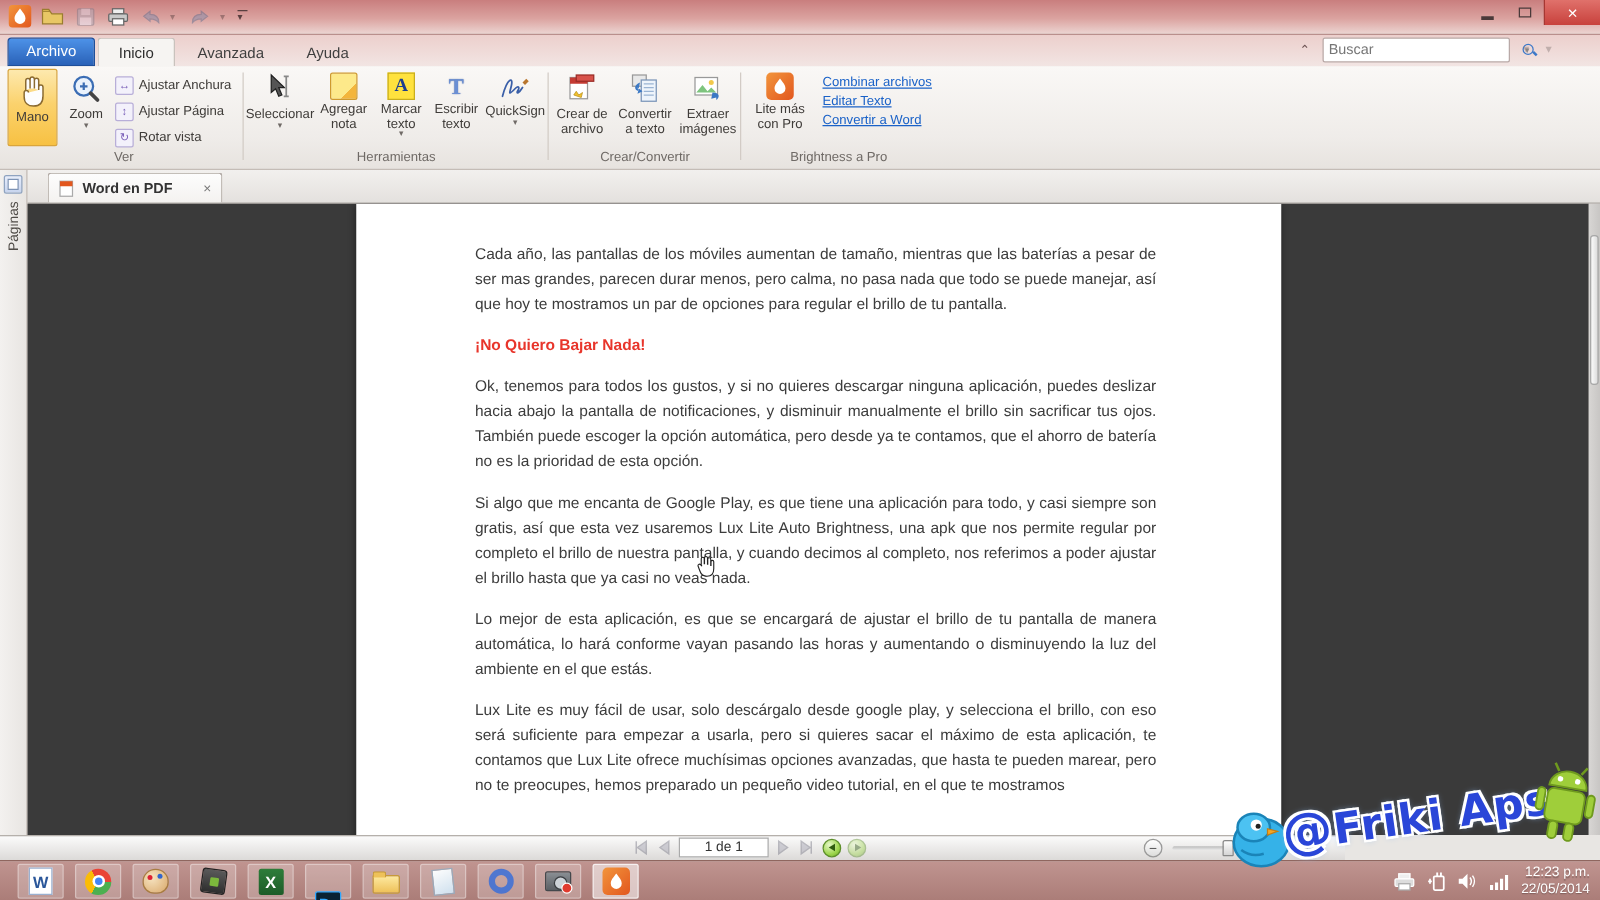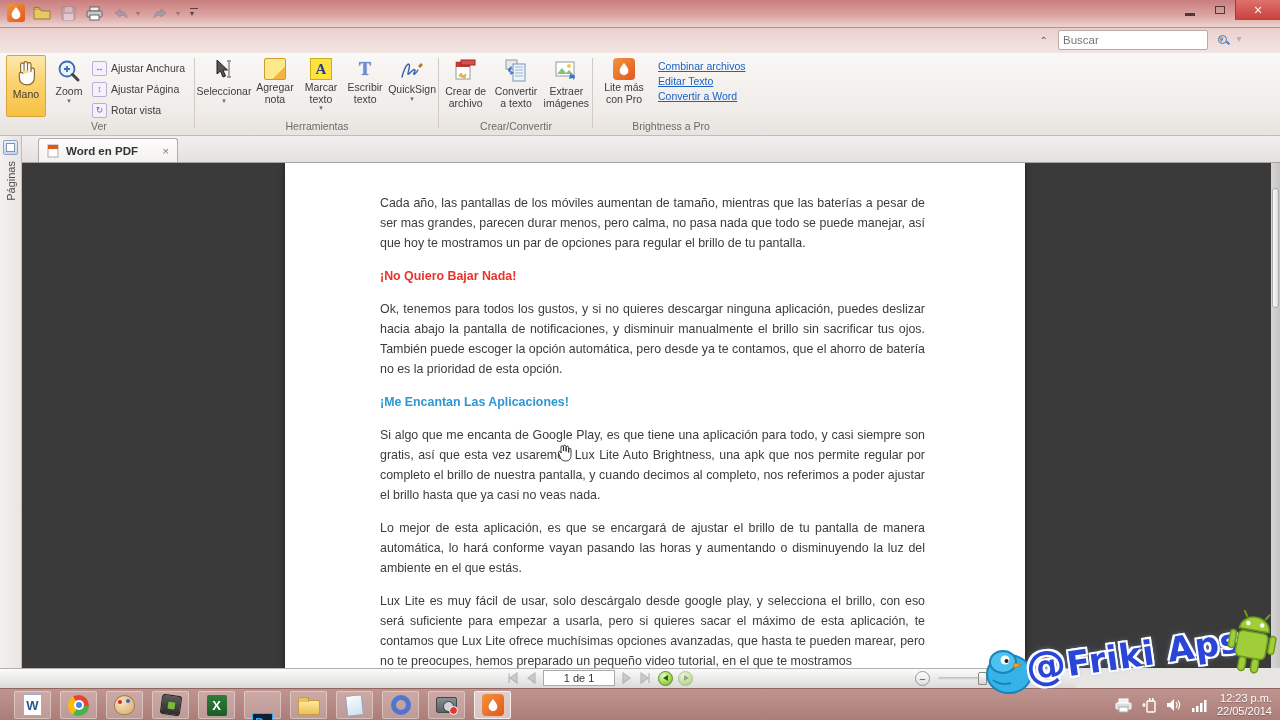--- a/index.html
+++ b/index.html
@@ -198,20 +198,26 @@
           <div class="bar"></div>
         </div>
       <div class="winbtn">
           <div class="rest"></div>
         </div>
       <div class="close-btn">×</div>
     </div>
   </div>
 
   <div class="tabrow">
+    <div class="rtabs">
+      <div class="rtab archivo">Archivo</div>
+      <div class="rtab active">Inicio</div>
+      <div class="rtab">Avanzada</div>
+      <div class="rtab">Ayuda</div>
+    </div>
     <div class="findbar">
       <div class="chev-up">⌃</div>
       <div class="searchbox">
         <input placeholder="Buscar" style="">
         <div class="mag"></div>
         <span style="font-size:7px;color:#888;margin-left:3px;">▾</span>
       </div>
       <div class="find-arrows">
         <div class="fa dim">▾</div>
         <div class="fa dim">▾</div>
@@ -362,21 +368,20 @@
     <div class="pages-ic"></div>
     <div class="vlabel">Páginas</div>
   </div>
 
   <div class="viewer">
     <div class="page">
       <div class="page-inner">
         <p class="p">Cada año, las pantallas de los móviles aumentan de tamaño, mientras que las baterías a pesar de ser mas grandes, parecen durar menos, pero calma, no pasa nada que todo se puede manejar, así que hoy te mostramos un par de opciones para regular el brillo de tu pantalla.</p>
         <p class="p h-red">¡No Quiero Bajar Nada!</p>
         <p class="p">Ok, tenemos para todos los gustos, y si no quieres descargar ninguna aplicación, puedes deslizar hacia abajo la pantalla de notificaciones, y disminuir manualmente el brillo sin sacrificar tus ojos. También puede escoger la opción automática, pero desde ya te contamos, que el ahorro de batería no es la prioridad de esta opción.</p>
-        <p class="p h-blue">¡Me Encantan Las Aplicaciones!</p>
         <p class="p">Si algo que me encanta de Google Play, es que tiene una aplicación para todo, y casi siempre son gratis, así que esta vez usaremos Lux Lite Auto Brightness, una apk que nos permite regular por completo el brillo de nuestra pantalla, y cuando decimos al completo, nos referimos a poder ajustar el brillo hasta que ya casi no veas nada.</p>
         <p class="p">Lo mejor de esta aplicación, es que se encargará de ajustar el brillo de tu pantalla de manera automática, lo hará conforme vayan pasando las horas y aumentando o disminuyendo la luz del ambiente en el que estás.</p>
         <p class="p">Lux Lite es muy fácil de usar, solo descárgalo desde google play, y selecciona el brillo, con eso será suficiente para empezar a usarla, pero si quieres sacar el máximo de esta aplicación, te contamos que Lux Lite ofrece muchísimas opciones avanzadas, que hasta te pueden marear, pero no te preocupes, hemos preparado un pequeño video tutorial, en el que te mostramos</p>
       </div>
     </div>
   </div>
   <div class="vscroll">
     <div class="vthumb"></div>
   </div>
 

